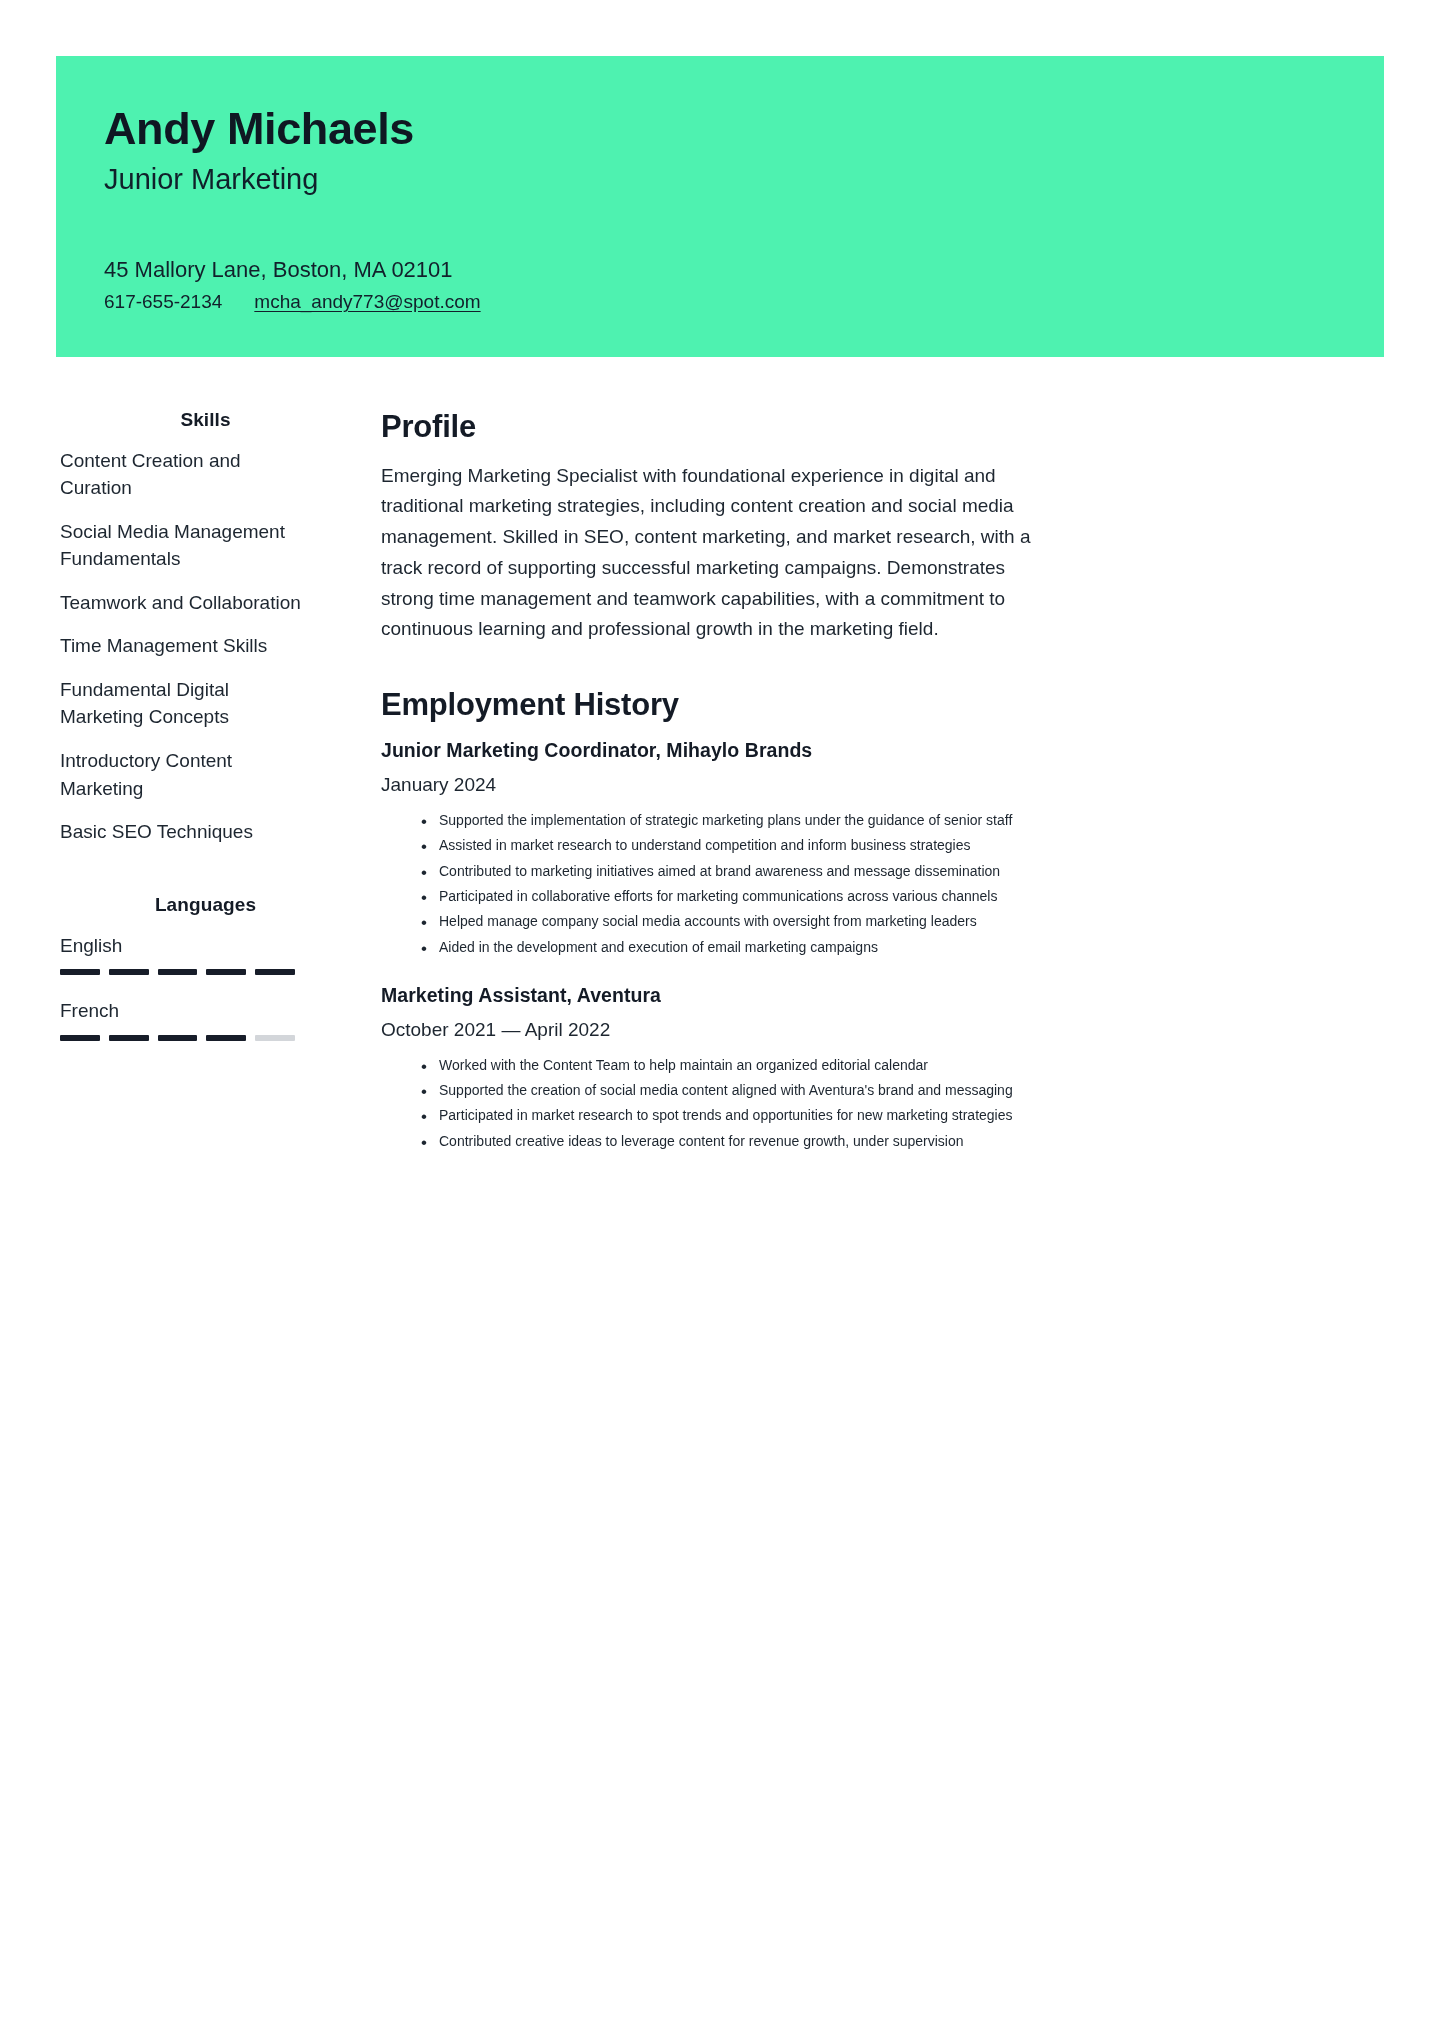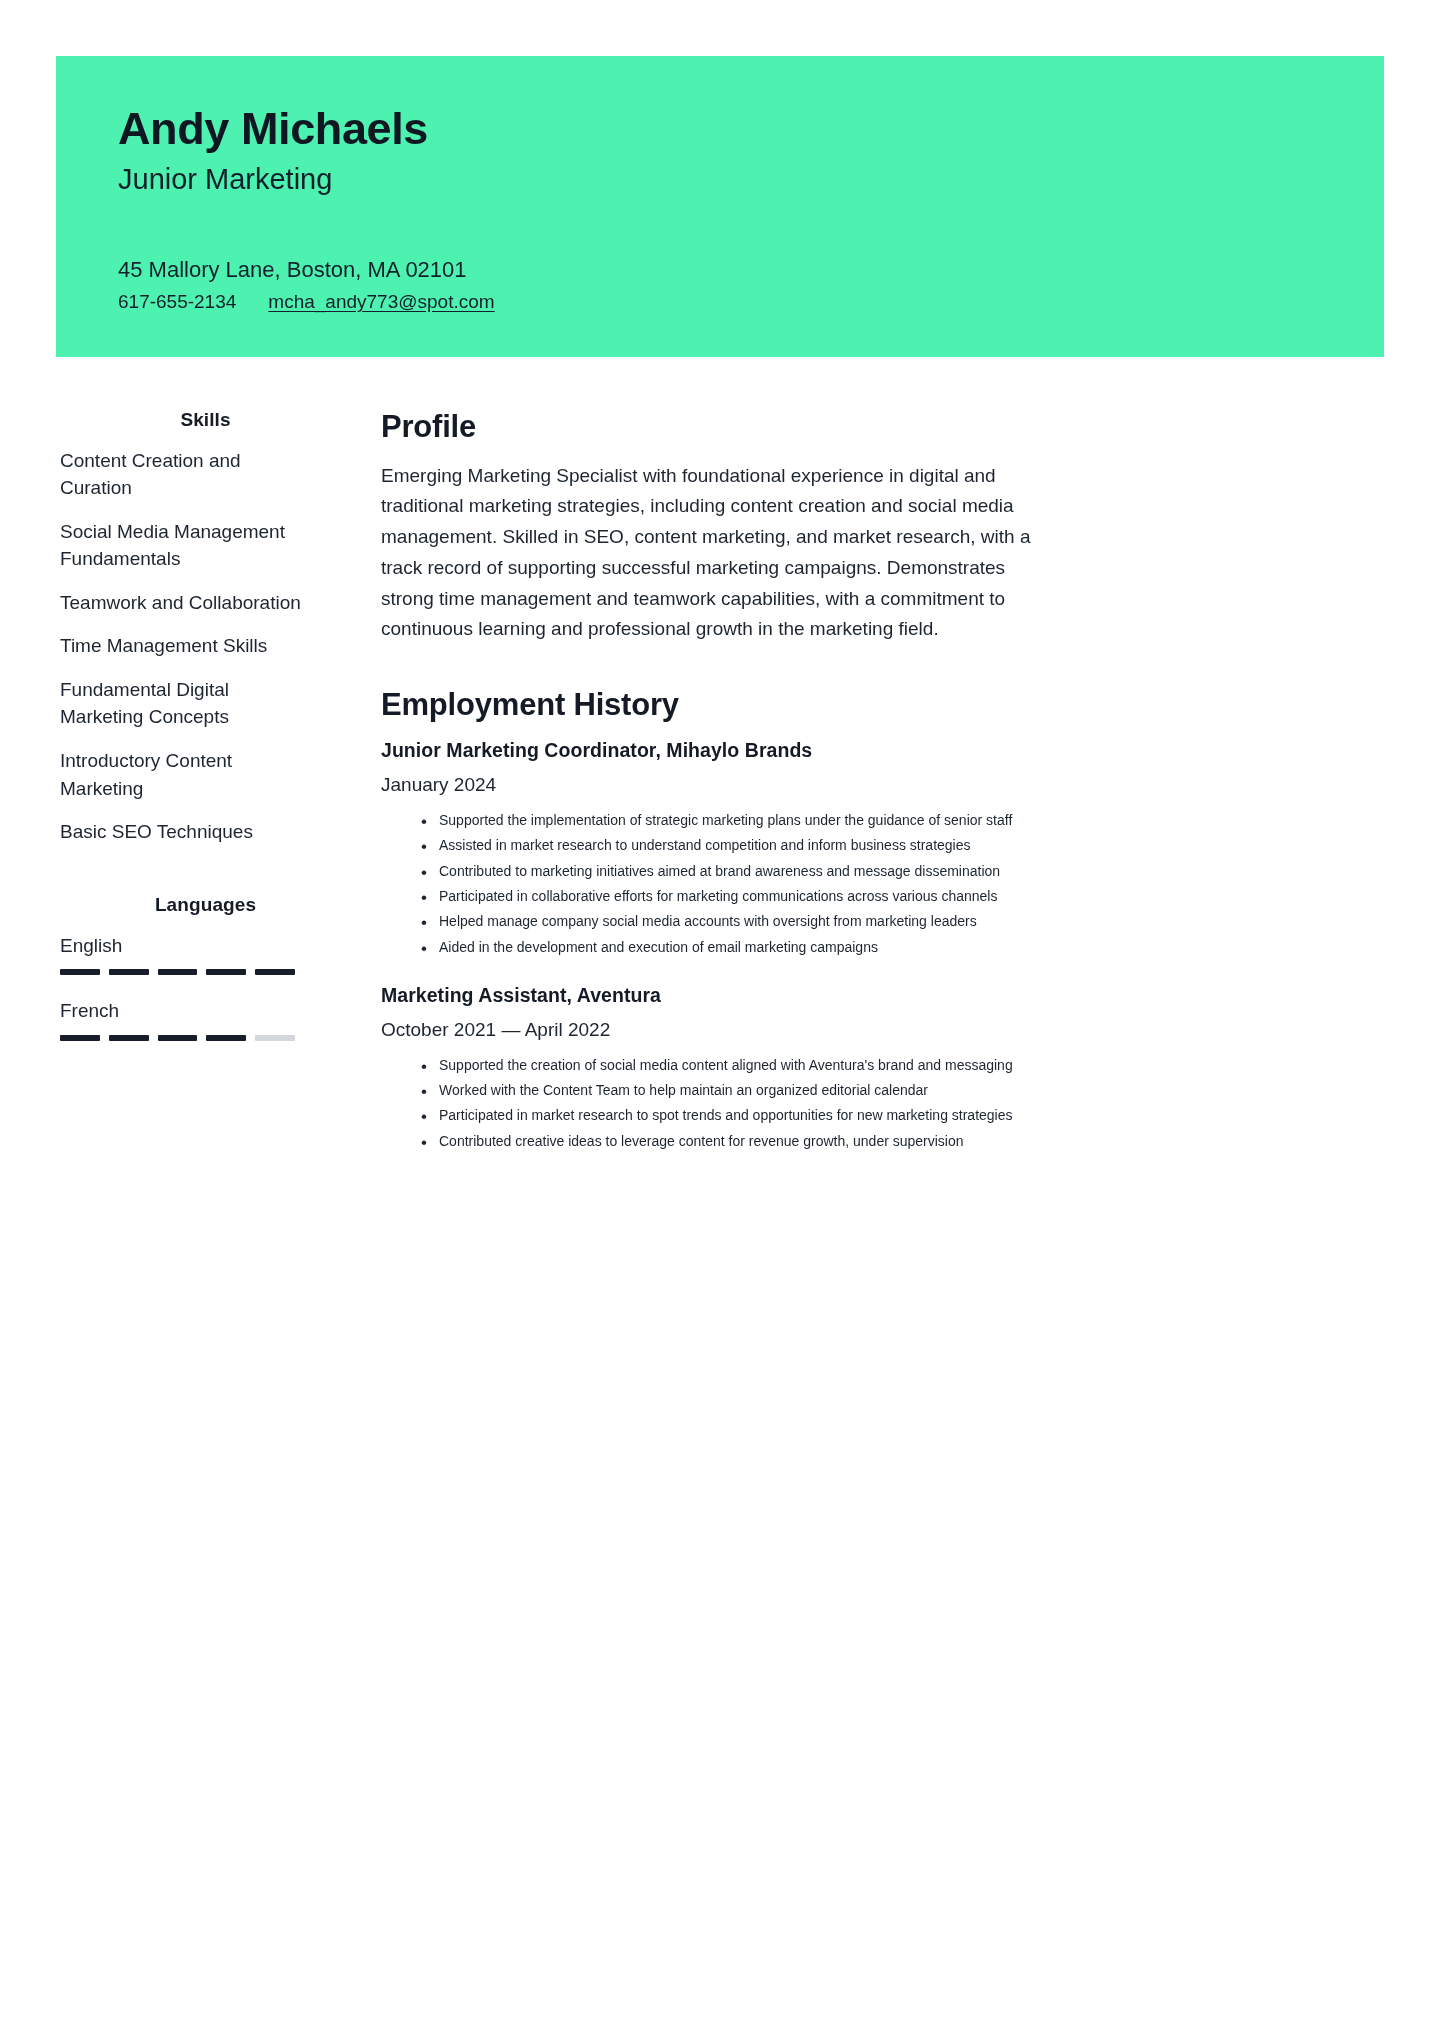--- a/index.html
+++ b/index.html
@@ -21,21 +21,21 @@
     width: 1440px;
     min-height: 2036px;
     background: #ffffff;
     padding: 0;
   }
 
   
   .header-banner {
     margin: 56px 56px 0 56px;
     background: #4ef2b0;
-    padding: 48px 0 40px 62px;
+    padding: 48px 0 40px 48px;
   }
 
   .full-name {
     font-size: 45px;
     font-weight: 700;
     letter-spacing: -0.4px;
     line-height: 1.12;
     color: #0f1722;
   }
 
@@ -278,22 +278,22 @@
               <li>Participated in collaborative efforts for marketing communications across various channels</li>
               <li>Helped manage company social media accounts with oversight from marketing leaders</li>
               <li>Aided in the development and execution of email marketing campaigns</li>
             </ul>
         </article>
 
         <article class="job">
           <h3 class="job-heading">Marketing Assistant, Aventura</h3>
           <div class="job-date">October 2021 — April 2022</div>
           <ul class="bullets">
+              <li>Worked with the Content Team to help maintain an organized editorial calendar</li>
               <li>Supported the creation of social media content aligned with Aventura's brand and messaging</li>
-              <li>Worked with the Content Team to help maintain an organized editorial calendar</li>
               <li>Participated in market research to spot trends and opportunities for new marketing strategies</li>
               <li>Contributed creative ideas to leverage content for revenue growth, under supervision</li>
             </ul>
         </article>
 
       </section>
 
     </main>
   </div>
 </div>

